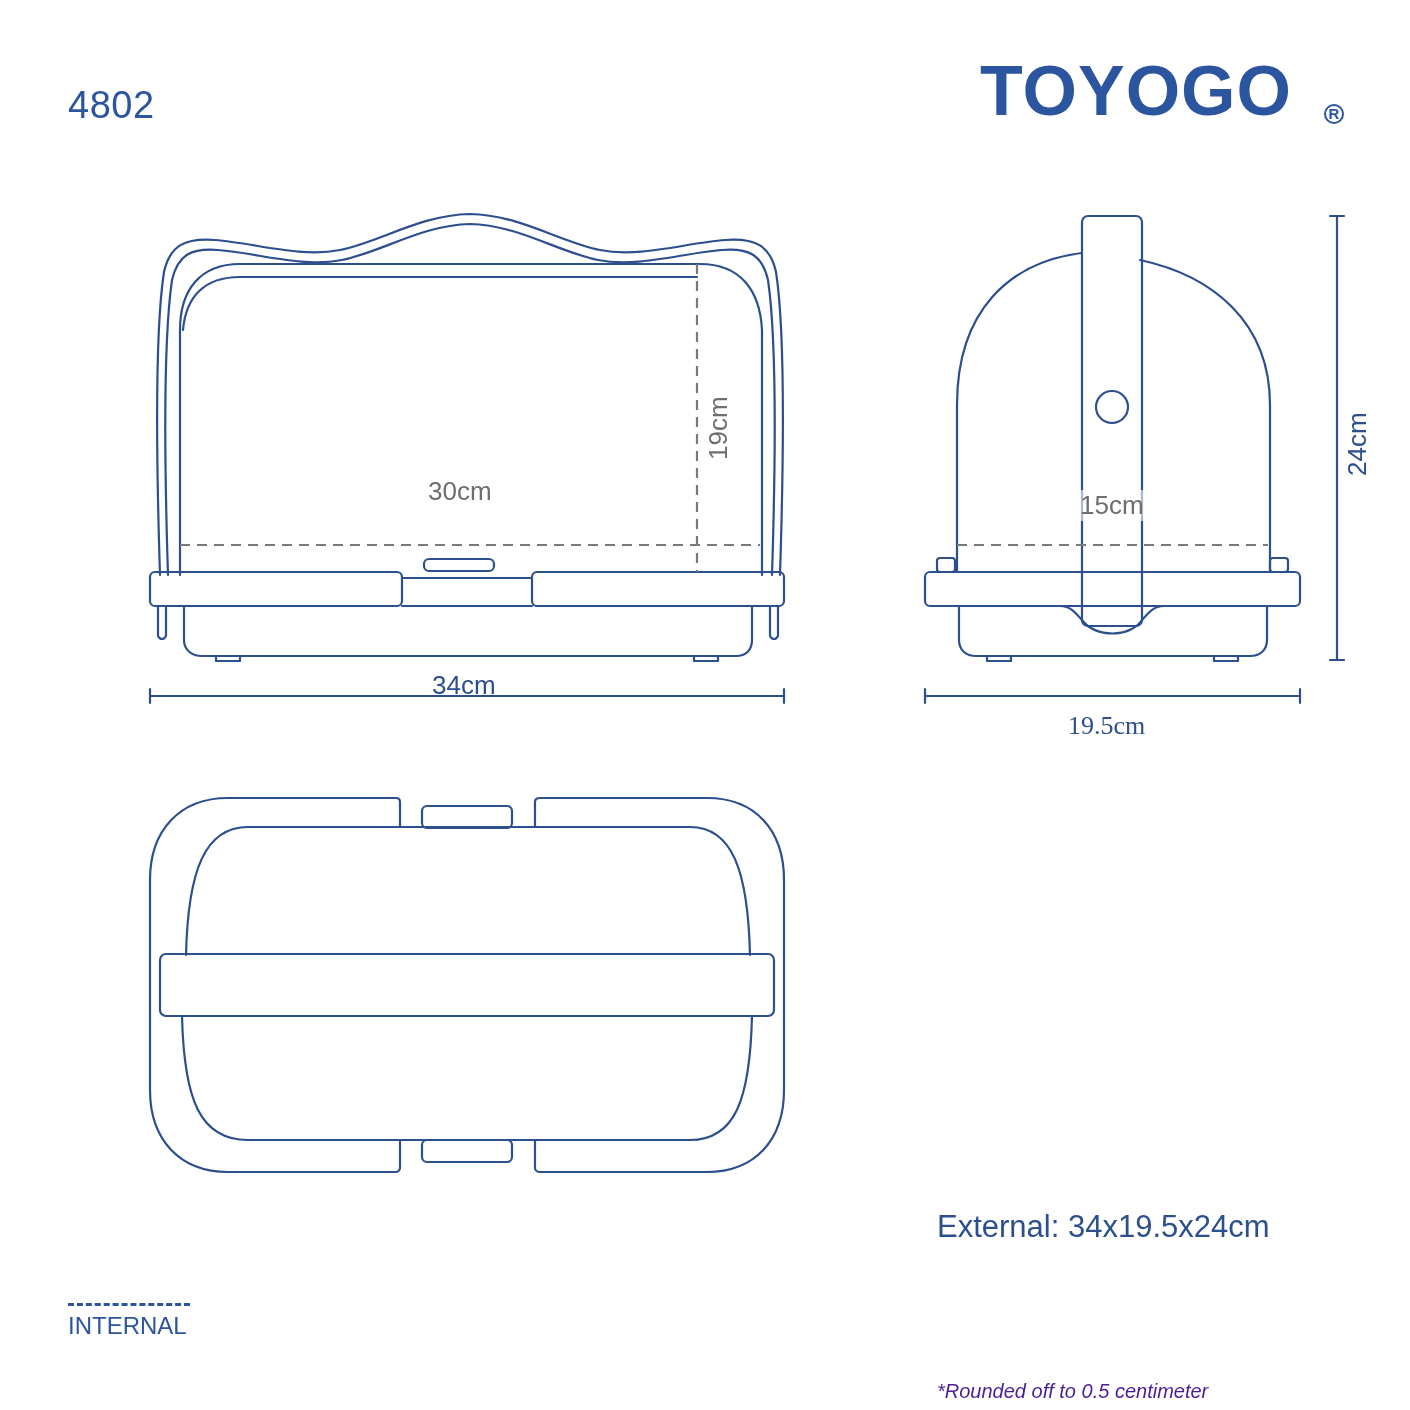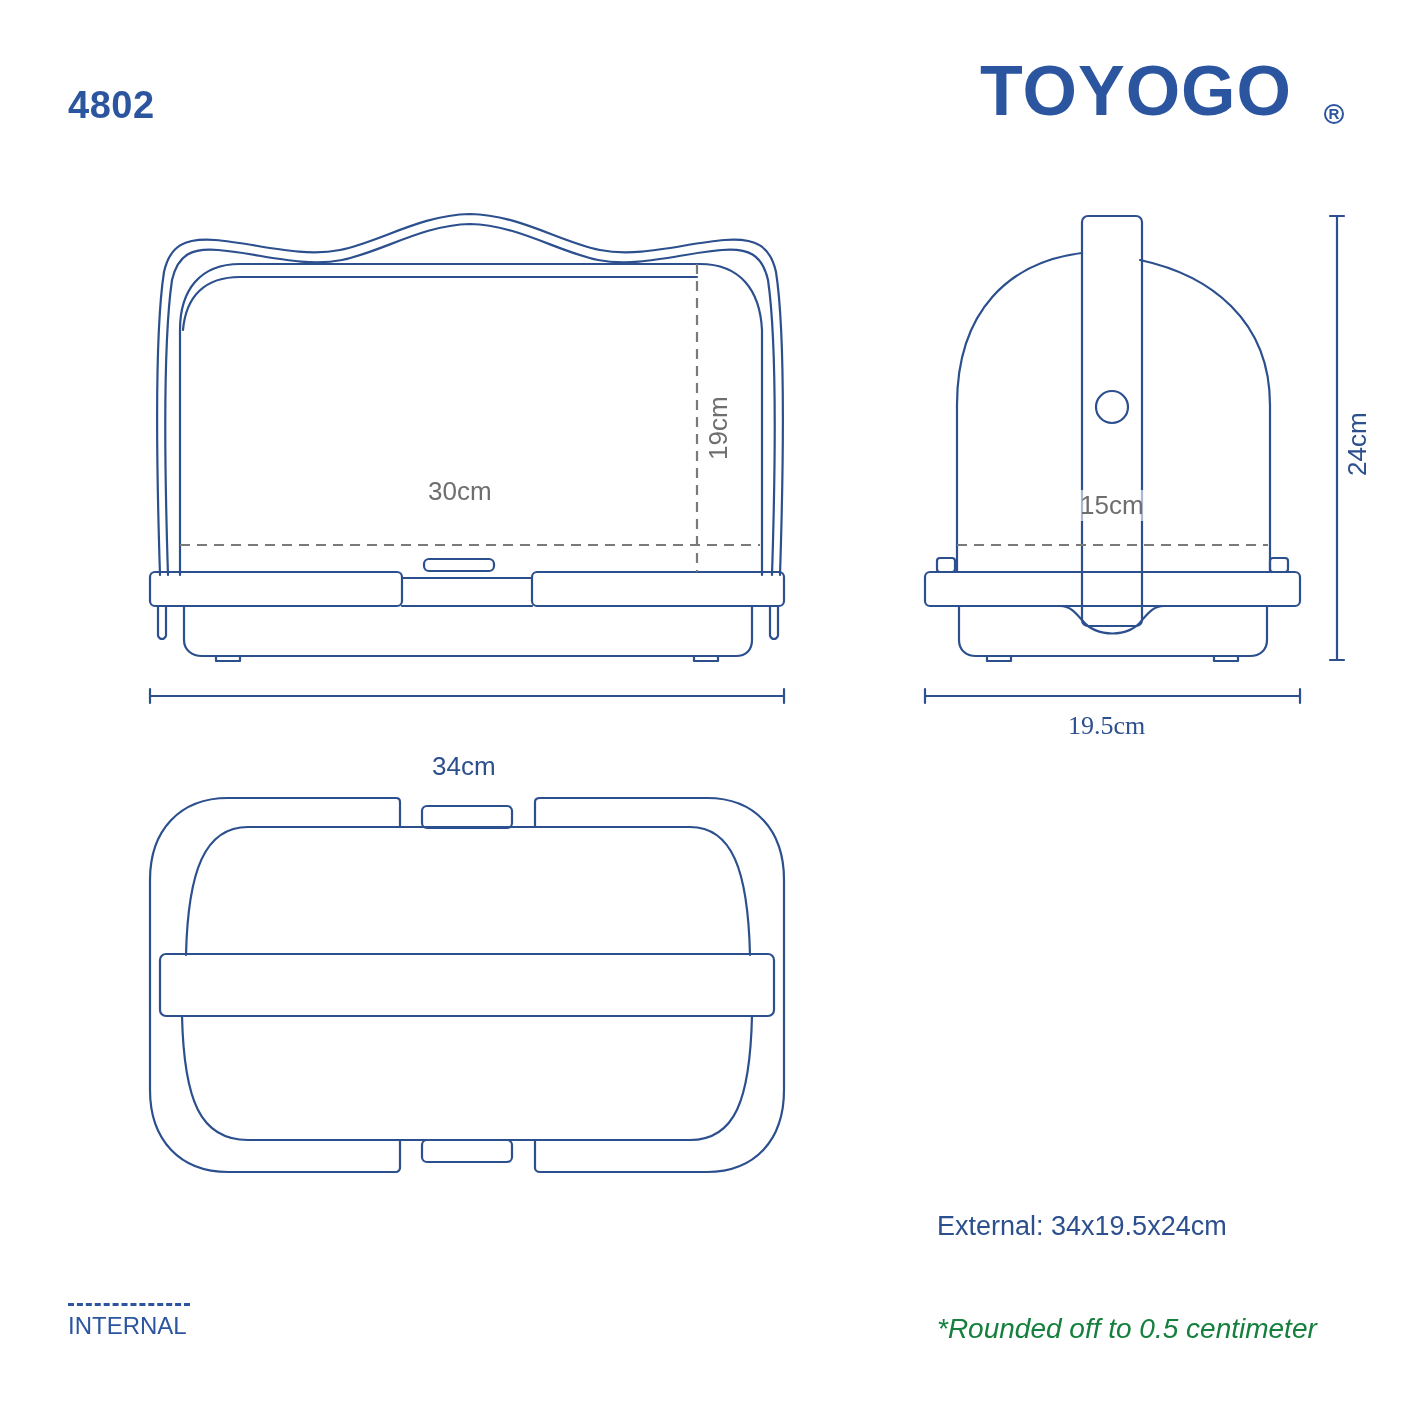--- a/index.html
+++ b/index.html
@@ -1,25 +1,25 @@
 <!DOCTYPE html>
 <html><head>
 <meta charset="utf-8">
 <style>
   html, body { margin:0; padding:0; background:#ffffff; }
   body { width:1410px; height:1410px; position:relative; overflow:hidden; font-family:"Liberation Sans", sans-serif; }
   .abs { position:absolute; }
-  .model { left:68px; top:84px; font-size:38px; font-weight:bold; color:#2c55a0; letter-spacing:0.5px; }
+  .model { left:68px; top:84px; font-size:38px; font-weight:normal; color:#2c55a0; letter-spacing:0.5px; }
   .brand { left:980px; top:56px; font-size:70px; font-weight:bold; color:#2c55a0; letter-spacing:1px; line-height:1; }
   .reg { left:1324px; top:104px; font-size:15px; color:#2c55a0; width:16px; height:16px; border:2px solid #2c55a0; border-radius:50%; text-align:center; line-height:16px; font-weight:bold; }
   svg.draw { position:absolute; left:0; top:0; }
   .dimlabel { font-size:26px; color:#2c4f8e; }
   .inlabel { font-size:26px; color:#6e6e6e; }
-  .specs { left:937px; top:1210px; font-size:27px; color:#2c4f8e; line-height:33px; }
-  .note { left:937px; top:1313px; font-size:28px; color:#15803d; font-style:italic; }
+  .specs { left:937px; top:1210px; font-size:31px; color:#2c4f8e; line-height:33px; }
+  .note { left:937px; top:1380px; font-size:20px; color:#4c1d95; font-style:italic; }
   .legend-line { left:68px; top:1303px; width:122px; height:0; border-top:3px dashed #2c55a0; }
   .legend-text { left:68px; top:1312px; font-size:24px; color:#2c55a0; }
 </style>
 </head>
 <body>
 
 <div class="abs model">4802</div>
 <div class="abs brand">TOYOGO</div>
 <div class="abs reg">R</div>
 
@@ -76,21 +76,21 @@
 
   <g fill="none" stroke="#7a7a7a" stroke-width="2.2" stroke-dasharray="10 7">
     <path d="M180 545 L760 545"></path>
     <path d="M697 264 L697 572"></path>
     <path d="M957 545 L1268 545"></path>
   </g>
 </svg>
 
 <div class="abs inlabel" style="left:428px; top:476px;">30cm</div>
 <div class="abs inlabel" style="left:703px; top:460px; transform:rotate(-90deg); transform-origin:left top;">19cm</div>
-<div class="abs dimlabel" style="left:432px; top:751px;">34cm</div>
+<div class="abs dimlabel" style="left:432px; top:670px;">34cm</div>
 
 <div class="abs inlabel" style="left:1080px; top:490px; background:rgba(255,255,255,0.6);">15cm</div>
 <div class="abs dimlabel" style="left:1068px; top:711px;font-family:Liberation Serif, serif;">19.5cm</div>
 <div class="abs dimlabel" style="left:1342px; top:476px; transform:rotate(-90deg); transform-origin:left top;">24cm</div>
 
 <div class="abs specs">
   <div>External: 34x19.5x24cm</div>
 </div>
 <div class="abs note">*Rounded off to 0.5 centimeter</div>
 

